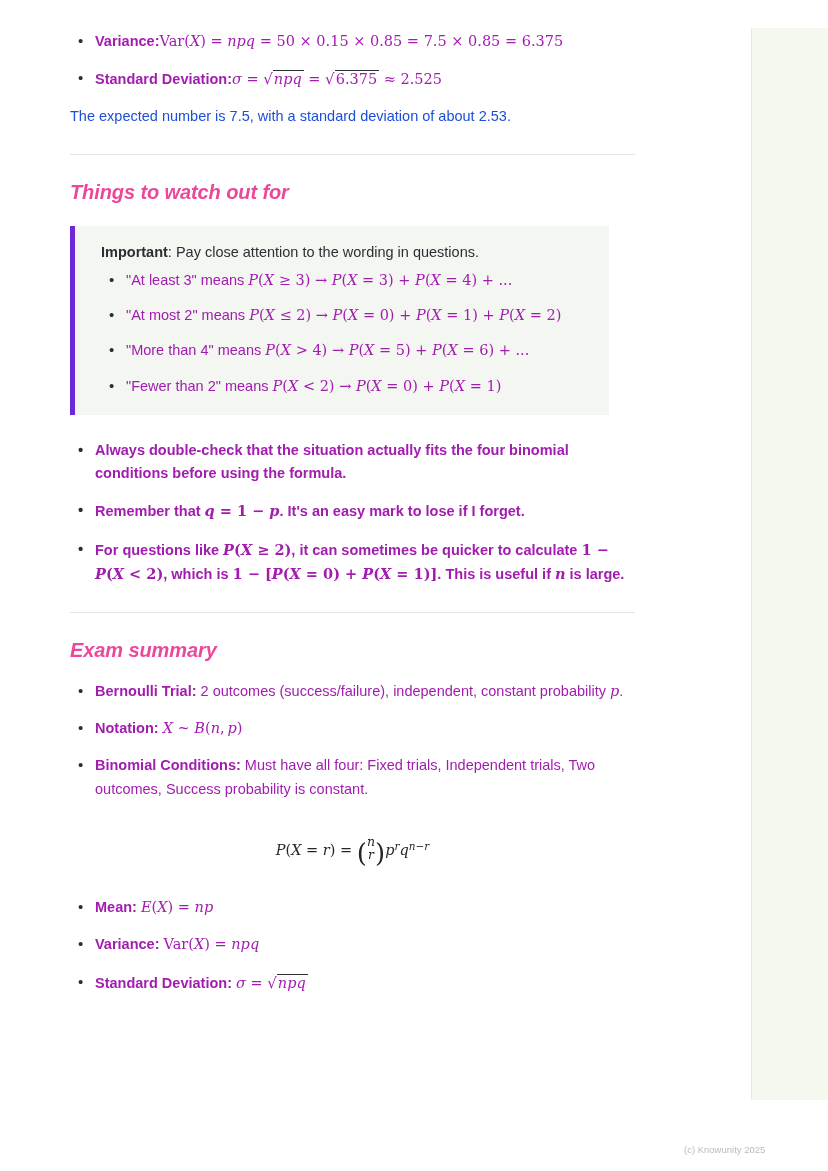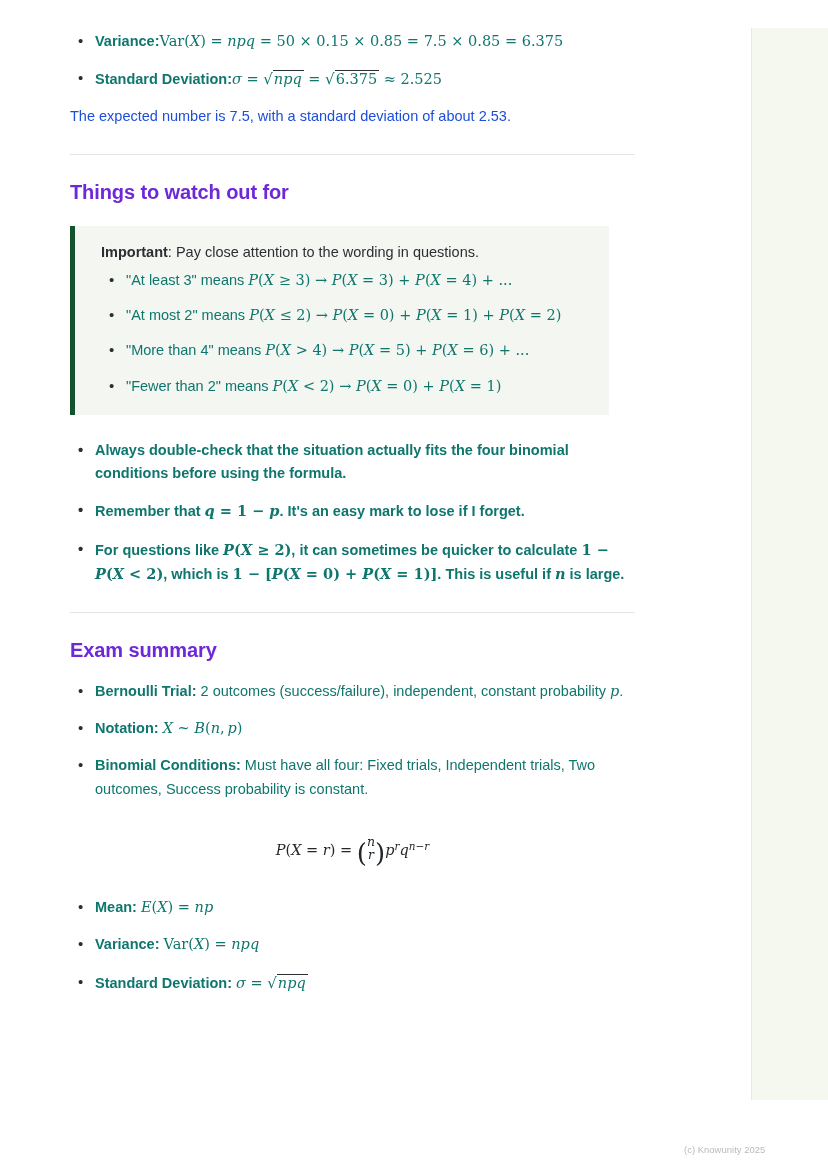--- a/index.html
+++ b/index.html
@@ -84,53 +84,54 @@
     list-style: none;
     margin: 0;
     padding: 0;
   }
   ul.bullets > li {
     position: relative;
     padding-left: 25px;
     margin: 0 0 14px 0;
     font-size: 14.5px;
     line-height: 1.6;
-    color: #0f766e;
+    color: #a21caf;
   }
   ul.bullets > li:before {
     content: "\2022";
     position: absolute;
     left: 8px;
     top: -1px;
     font-size: 15px;
     color: #2b2f33;
   }
 
   
   hr.sep {
     border: none;
     border-top: 1px solid #e1e4e8;
     margin: 26px 0 0 0;
     width: 565px;
   }
 
   
   h2.section {
-    color: #6d28d9;
+    color: #ec4899;
     font-size: 20px;
     font-weight: bold;
     margin: 26px 0 0 0;
     letter-spacing: -0.1px;
+    font-style: italic;
   }
 
   
   .callout {
     margin-top: 22px;
     background: #f3f6f1;
-    border-left: 5px solid #14532d;
+    border-left: 5px solid #6d28d9;
     padding: 16px 20px 16px 26px;
     width: 539px;
     box-sizing: border-box;
   }
   .callout-title {
     font-size: 14.5px;
     line-height: 1.5;
     margin: 0 0 4px 0;
     color: #2b2f33;
   }

